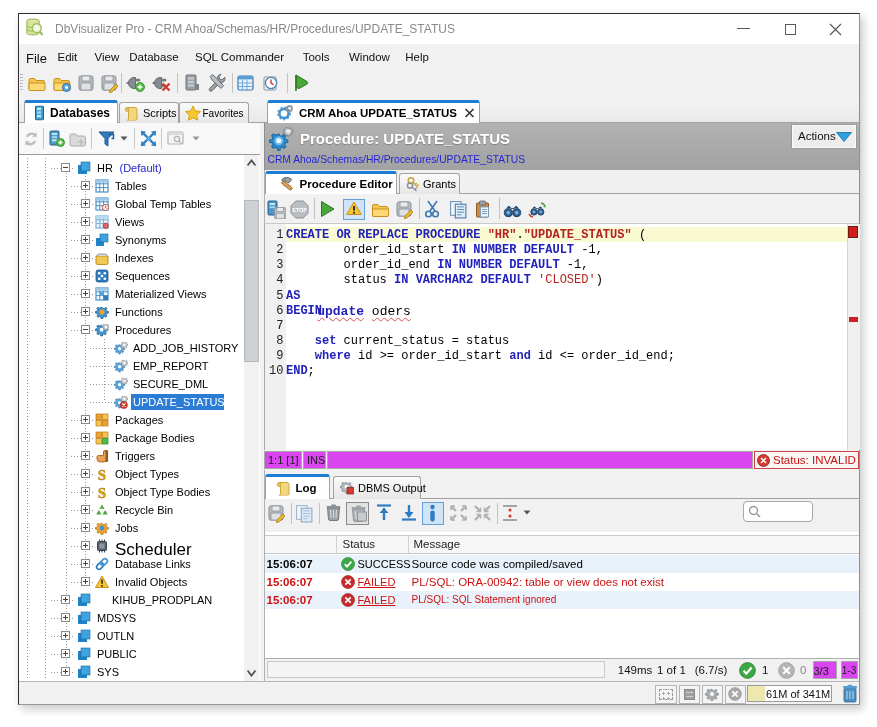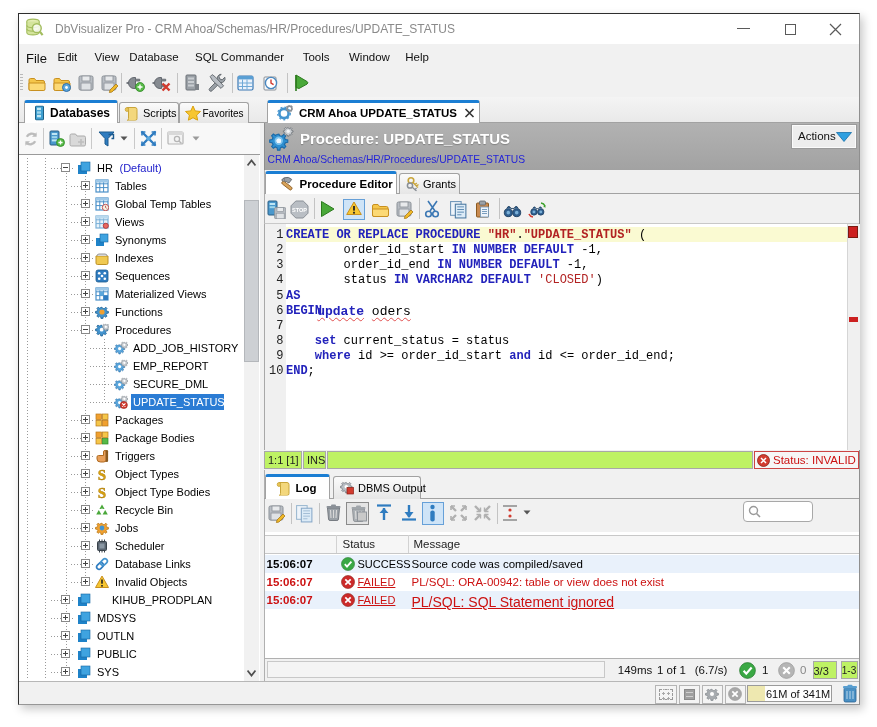--- a/index.html
+++ b/index.html
@@ -10,21 +10,21 @@
 .tab.act{background:#ffffff;border-top:3px solid #1b7ed3;}
 .expbox{position:absolute;width:9px;height:9px;border:1px solid #898989;background:#fff;}
 .expbox:before,.expbox:after{content:"";position:absolute;background:#444;}
 .expbox:before{left:1px;right:1px;top:3px;height:1px;}
 .expbox.plus:after{top:1px;bottom:1px;left:3px;width:1px;}
 .dotv{position:absolute;width:1px;background-image:repeating-linear-gradient(to bottom,#999 0,#999 1px,transparent 1px,transparent 3px);}
 .doth{position:absolute;height:1px;background-image:repeating-linear-gradient(to right,#999 0,#999 1px,transparent 1px,transparent 3px);}
 .kw{color:#2222bb;font-weight:bold;}
 .str{color:#b22222;}
 .sq{text-decoration:underline;text-decoration-style:wavy;text-decoration-color:#e05050;text-decoration-thickness:1px;text-underline-offset:2px;}
-.box{position:absolute;border:1px solid #a8a8a8;background:#bef264;font-size:11px;color:#222;}
+.box{position:absolute;border:1px solid #a8a8a8;background:#d946ef;font-size:11px;color:#222;}
 .ticon{position:absolute;top:50%;transform:translateY(-50%);white-space:nowrap;}
 </style></head><body>
 
 <div class="win"></div>
 <div class="a" style="left:19px;top:14px;width:840px;height:30px;background:#ffffff;"></div>
 <svg class="a" style="left:26px;top:18px;" width="18" height="21" viewBox="0 0 18 21">
 <ellipse cx="7" cy="3.6" rx="6.2" ry="2.5" fill="#e4edb4" stroke="#a3bd5e" stroke-width="1.1"></ellipse>
 <path d="M0.8 3.6 v10.8 a6.2 2.5 0 0 0 12.4 0 v-10.8" fill="#d4e49c" stroke="#a3bd5e" stroke-width="1.1"></path>
 <path d="M0.8 7.2 a6.2 2.5 0 0 0 12.4 0 M0.8 10.8 a6.2 2.5 0 0 0 12.4 0" fill="none" stroke="#a3bd5e" stroke-width="1.1"></path>
 <circle cx="10.8" cy="10.2" r="4.4" fill="#fff" fill-opacity="0.8" stroke="#a3bd5e" stroke-width="1.5"></circle>
@@ -402,21 +402,21 @@
     <circle cx="7" cy="7" r="2.4" fill="#4394cf"></circle>
   </svg>
 <div class="a" style="left:115px;top:522.0px;font-size:11px;color:#000;">Jobs</div>
 <div class="doth" style="left:70.5px;top:545.5px;width:22.5px;"></div>
 <div class="expbox plus" style="left:80.5px;top:541.0px;"></div>
 <svg class="a" style="left:95px;top:538.5px;" width="14" height="14" viewBox="0 0 14 14">
     <rect x="2.5" y="2.5" width="9" height="9" rx="1" fill="#5a6570" stroke="#39424a" stroke-width="1"></rect>
     <path d="M4.5 2.5 v-2 M7 2.5 v-2 M9.5 2.5 v-2 M4.5 13.5 v-2 M7 13.5 v-2 M9.5 13.5 v-2" stroke="#39424a" stroke-width="1"></path>
     <rect x="4.5" y="4.5" width="5" height="5" fill="#8a97a3"></rect>
   </svg>
-<div class="a" style="left:115px;top:540.0px;font-size:11px;color:#000;">Scheduler</div>
+<div class="a" style="left:115px;top:540.0px;font-size:17px;color:#000;">Scheduler</div>
 <div class="doth" style="left:70.5px;top:563.5px;width:22.5px;"></div>
 <div class="expbox plus" style="left:80.5px;top:559.0px;"></div>
 <svg class="a" style="left:95px;top:556.5px;" width="14" height="14" viewBox="0 0 14 14">
     <g transform="rotate(-45 7 7)">
       <rect x="0.5" y="4.6" width="7.5" height="4.8" rx="2.4" fill="none" stroke="#2f7cc0" stroke-width="1.7"></rect>
       <rect x="6" y="4.6" width="7.5" height="4.8" rx="2.4" fill="none" stroke="#4394cf" stroke-width="1.7"></rect>
     </g>
   </svg>
 <div class="a" style="left:115px;top:558.0px;font-size:11px;color:#000;">Database Links</div>
 <div class="doth" style="left:70.5px;top:581.5px;width:22.5px;"></div>
@@ -724,21 +724,21 @@
   </svg>
 <div class="a" style="left:357.5px;top:575.8px;font-size:11px;color:#cc1111;text-decoration:underline;">FAILED</div>
 <div class="a" style="left:411.5px;top:575.8px;font-size:11.5px;color:#cc1111;">PL/SQL: ORA-00942: table or view does not exist</div>
 <div class="a" style="left:264.5px;top:591.0999999999999px;width:594.5px;height:18.3px;background:#e9f1fb;"></div>
 <div class="a" style="left:266.5px;top:594.0999999999999px;font-size:11.5px;font-weight:bold;color:#cc1111;">15:06:07</div>
 <svg class="a" style="left:340.5px;top:593.0999999999999px;" width="14" height="14" viewBox="0 0 14 14">
     <circle cx="7" cy="7" r="6.5" fill="#cc2a2a" stroke="#8a1f15" stroke-width="0.6"></circle>
     <path d="M4.3 4.3 l5.4 5.4 M9.7 4.3 l-5.4 5.4" stroke="#fff" stroke-width="1.7"></path>
   </svg>
 <div class="a" style="left:357.5px;top:594.0999999999999px;font-size:11px;color:#cc1111;text-decoration:underline;">FAILED</div>
-<div class="a" style="left:411.5px;top:594.0999999999999px;font-size:14px;color:#cc1111;text-decoration:underline;">PL/SQL: SQL Statement ignored</div>
+<div class="a" style="left:411.5px;top:594.0999999999999px;font-size:10px;color:#cc1111;">PL/SQL: SQL Statement ignored</div>
 <div class="a" style="left:263.5px;top:658px;width:595.5px;height:23px;background:#f1f1f1;border-top:1px solid #b0b0b0;border-left:1px solid #b0b0b0;"></div>
 <div class="a" style="left:266.5px;top:661px;width:338px;height:17px;border:1px solid #c8c8c8;background:#f4f4f4;"></div>
 <div class="a" style="left:617.8px;top:664px;font-size:11.5px;color:#111;">149ms</div>
 <div class="a" style="left:657px;top:664px;font-size:11.5px;color:#111;">1 of 1</div>
 <div class="a" style="left:694.7px;top:664px;font-size:11.5px;color:#111;">(6.7/s)</div>
 <svg class="a" style="left:739px;top:661.5px;" width="17" height="17" viewBox="0 0 14 14">
     <circle cx="7" cy="7" r="6.5" fill="#3aa844" stroke="#2a7a30" stroke-width="0.6"></circle>
     <path d="M3.8 7.2 l2.2 2.4 4.4-5" stroke="#fff" stroke-width="1.8" fill="none"></path>
   </svg>
 <div class="a" style="left:762px;top:664px;font-size:11.5px;color:#111;">1</div>

